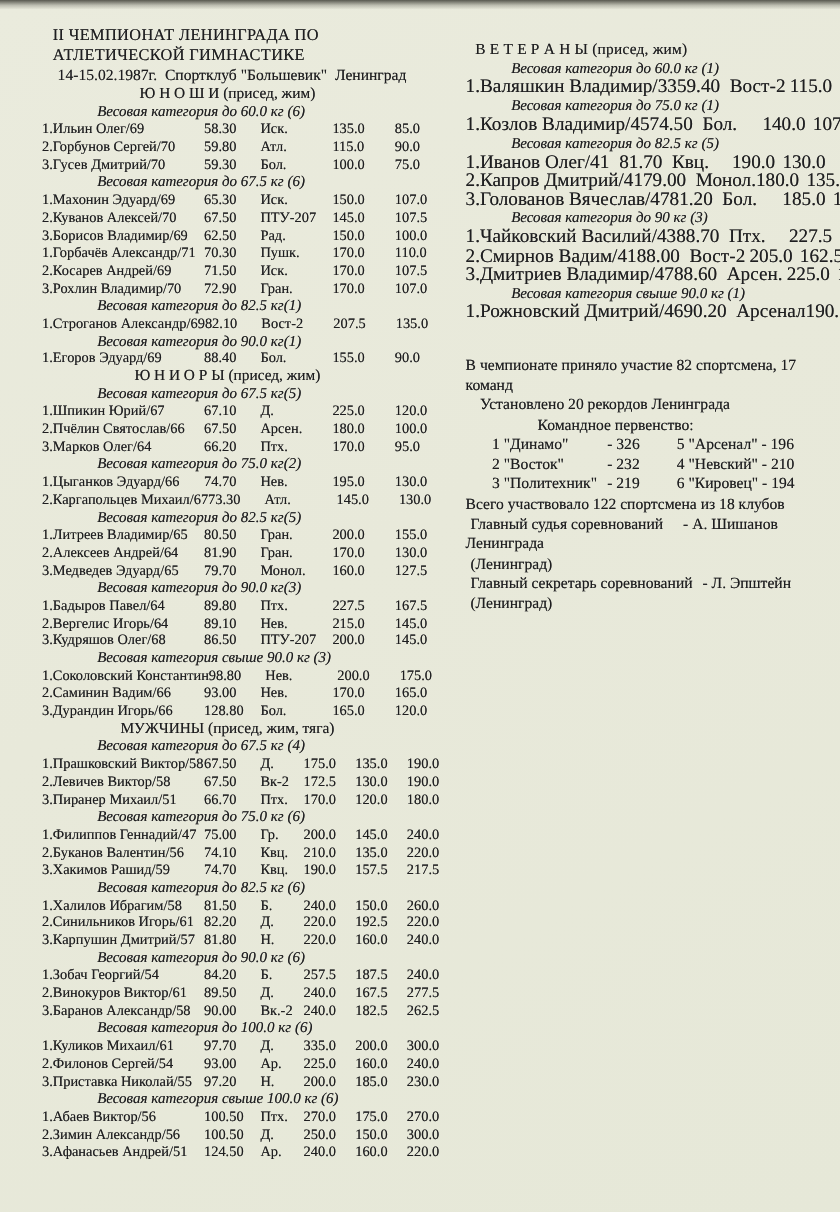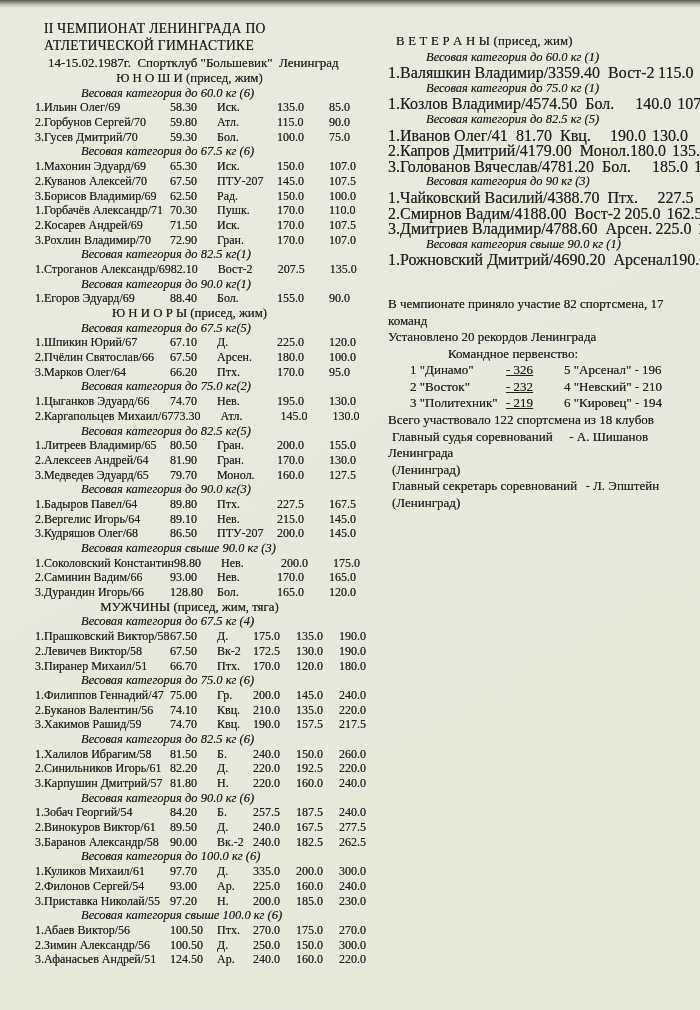--- a/index.html
+++ b/index.html
@@ -47,25 +47,25 @@
   .res2 .club{min-width:60px;}
   .res2 .res{min-width:52px;}
   .res3 .club{min-width:36px;}
   .res3 .res{min-width:43px;}
   .col-right .nm{min-width:128px;}
   .col-right .wt{min-width:44px;}
   .col-right .res2 .club{min-width:50px;}
   .col-right .res2 .res{min-width:42px;}
   .summary{ margin-top:28px;font-size:13px;line-height:16.6px; }
   .sum-line{ white-space:nowrap; }
-  .ind-records{ margin-left:0;font-family:Liberation Serif, serif; }
+  .ind-records{ margin-left:12px;font-family:Liberation Serif, serif; }
   .team-title{ margin-left:60px; }
   .team-row{ margin-left:22px;white-space:nowrap; }
   .t1{display:inline-block;min-width:96px;}
-  .t2{display:inline-block;min-width:58px;text-decoration:underline;}
+  .t2{display:inline-block;min-width:58px;}
   .judge-row{ margin-left:4px;white-space:nowrap; }
   .j-label{ display:inline-block;min-width:174px; }
   .j-label2{ display:inline-block;padding-right:5px; }
 </style>
 </head>
 <body>
 
 <div class="scan-edge"></div>
 
 <div class="sheet-text">

